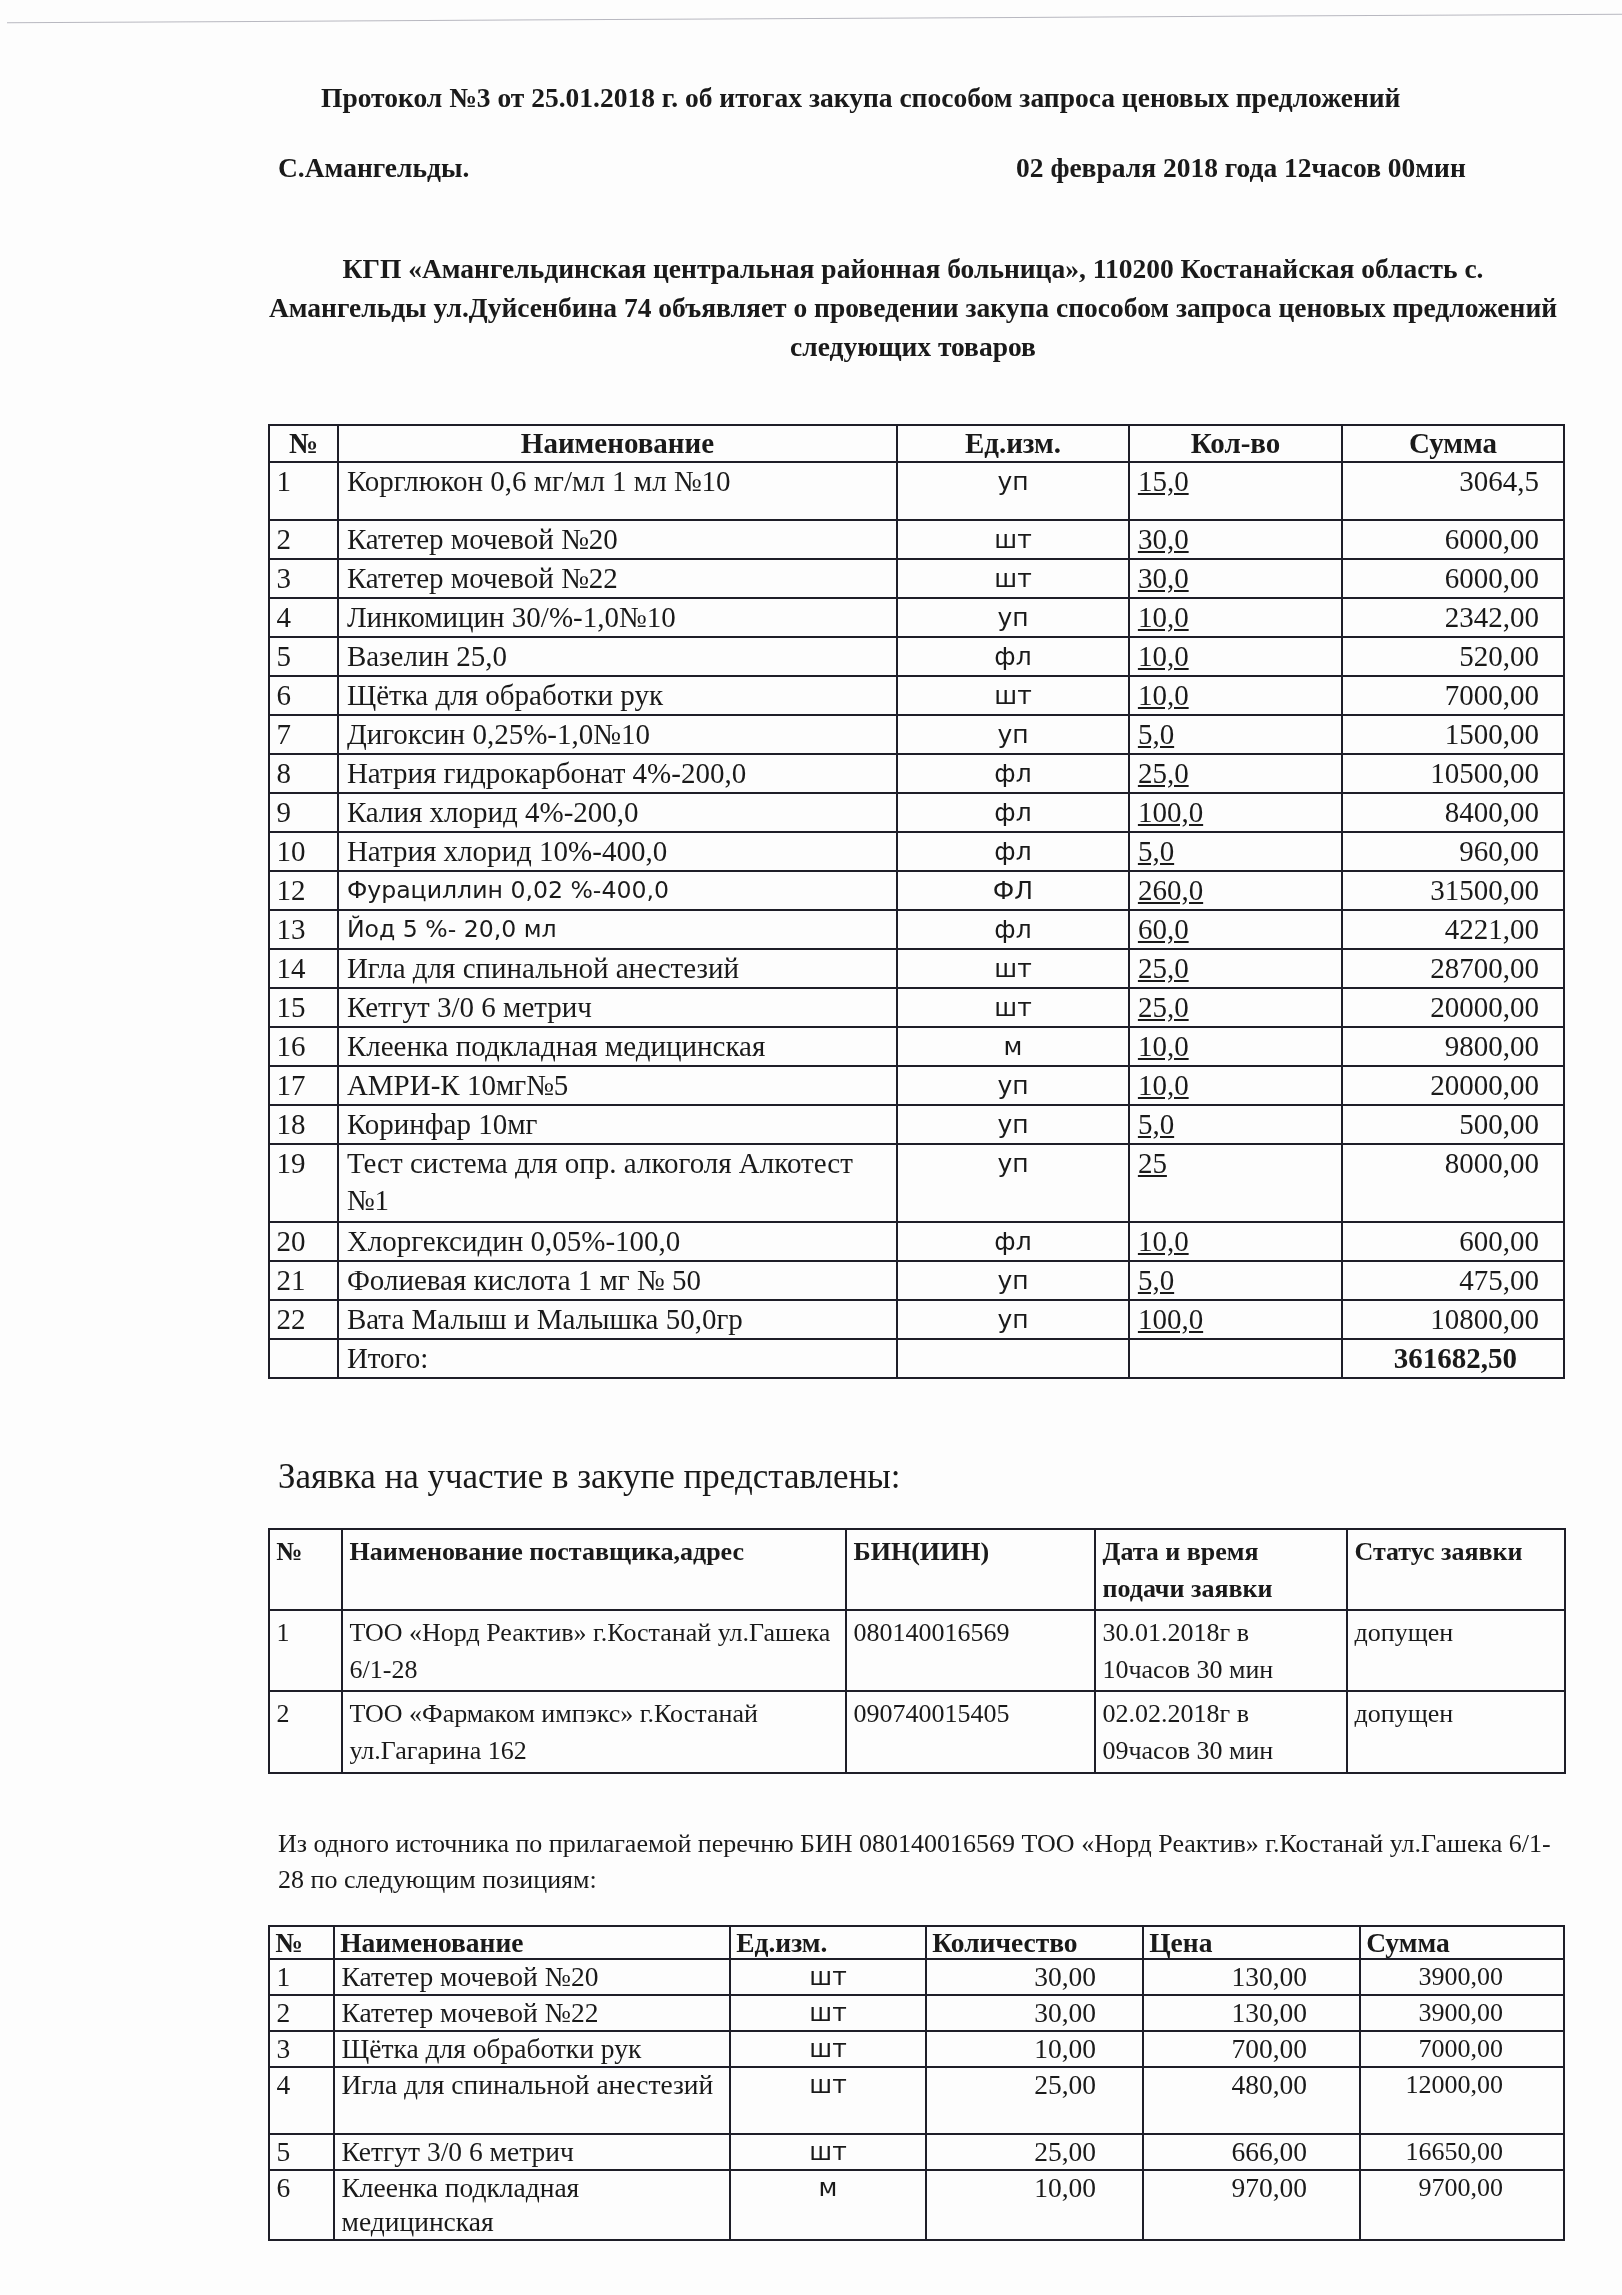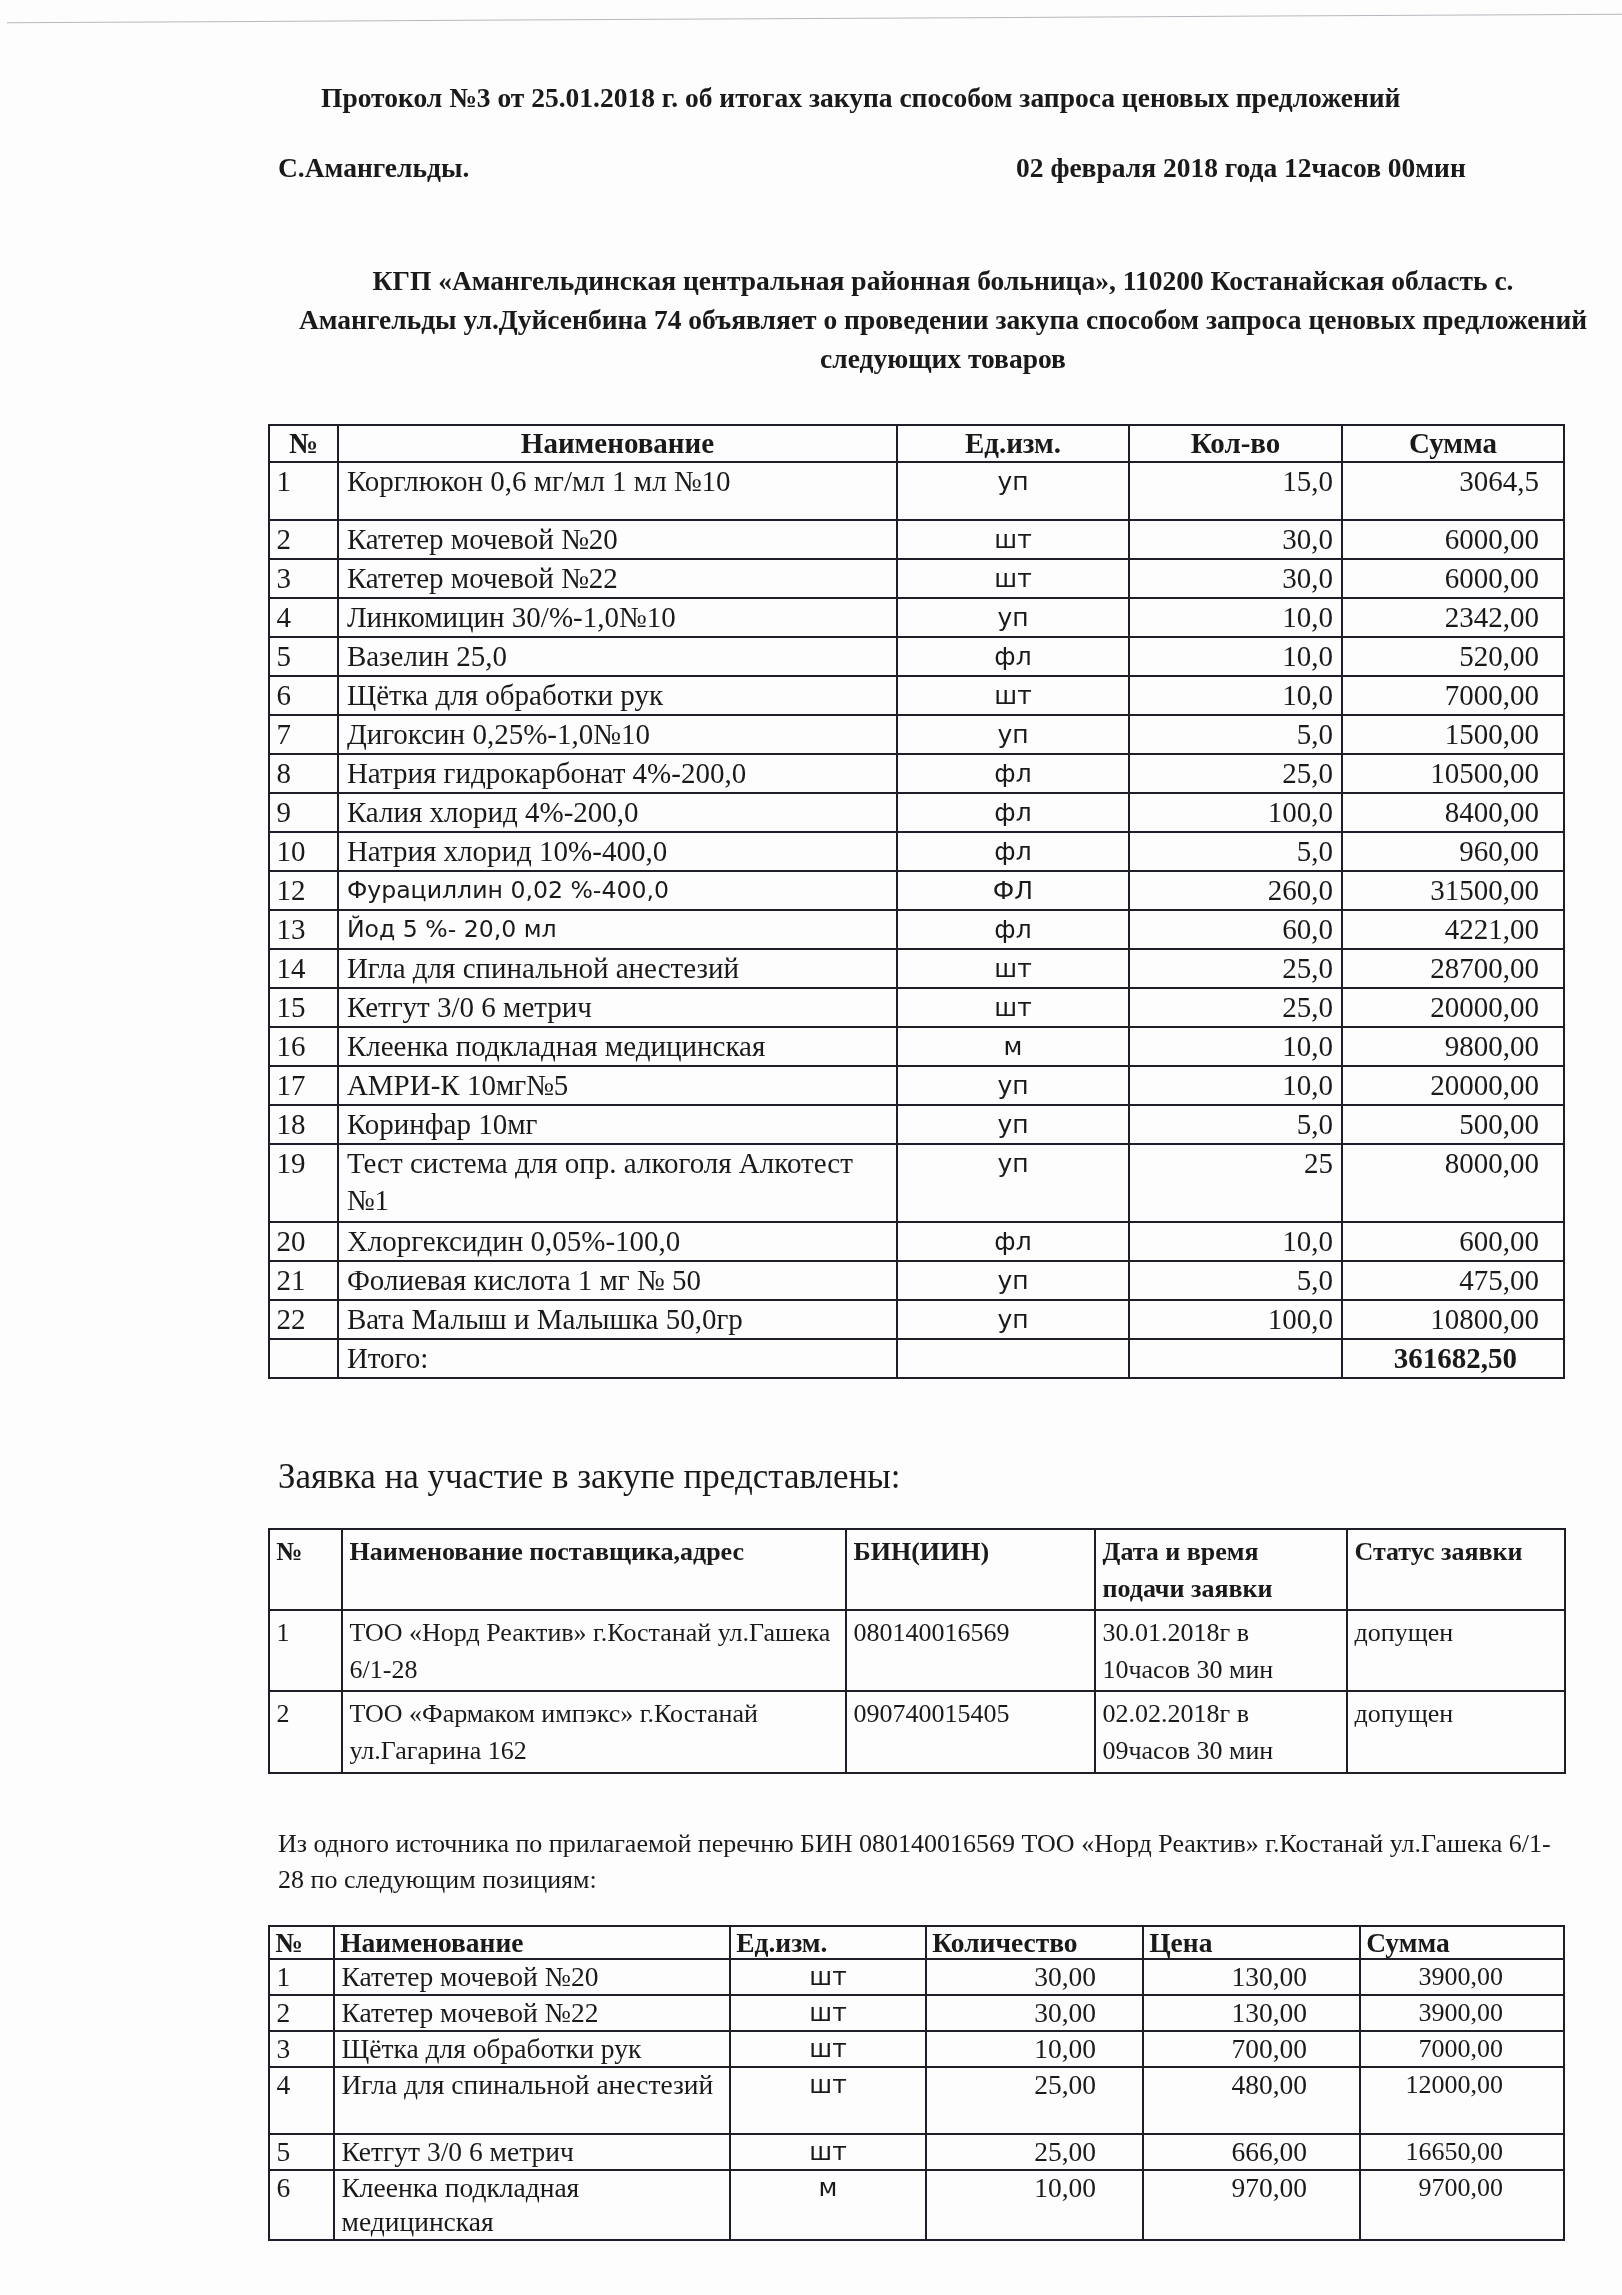--- a/index.html
+++ b/index.html
@@ -6,34 +6,34 @@
   body {
     width: 1623px; height: 2295px; background: #fdfdfd;
     position: relative; overflow: hidden;
     font-family: "Liberation Serif", "DejaVu Serif", serif; color: #1a1a1a;
   }
   .scanline { position: absolute; left: 6.5px; top: 18.3px; width: 1616px; height: 1.3px; background: #b8b8c0; transform: rotate(-0.3deg); }
   .abs { position: absolute; }
   .title { left: 321px; top: 82px; font-size: 27.5px; font-weight: bold; white-space: nowrap; }
   .place { left: 278px; top: 152px; font-size: 27.5px; font-weight: bold; }
   .datetime { left: 1016px; top: 152px; font-size: 27.5px; font-weight: bold; white-space: nowrap; }
-  .intro { left: 262px; top: 261px; width: 1302px; font-size: 27.5px; font-weight: bold; text-align: center; line-height: 39px; margin-left: 30px; }
+  .intro { left: 262px; top: 249px; width: 1302px; font-size: 27.5px; font-weight: bold; text-align: center; line-height: 39px; }
 
   table { position: absolute; border-collapse: collapse; table-layout: fixed; }
   td, th { border: 2px solid #1e1e28; padding: 0 7.9px; vertical-align: top; font-weight: normal; }
   th { font-weight: bold; }
 
   .t1 { left: 268px; top: 424px; width: 1296px; font-size: 29px; }
   .t1 th { height: 35px; line-height: 35px; text-align: center; padding: 0 5.2px; }
   .t1 td { height: 37px; line-height: 37px; }
   .t1 tr.first td { height: 56px; }
   .t1 tr.tall td { height: 76px; line-height: 37px; border-radius: 10px; }
   .t1 td.c-num { padding-left: 6.5px; }
   .t1 td.c-unit { text-align: center; font-family: "DejaVu Sans", sans-serif; font-size: 25px; }
-  .t1 td.c-qty { text-align: right; }
+  .t1 td.c-qty { text-align: left; text-decoration: underline; }
   .t1 td.c-sum { text-align: right; padding-right: 24px; }
   .t1 td.sans { font-family: "DejaVu Sans", sans-serif; font-size: 23.6px; }
   .t1 tr.total td { height: 35px; }
   .t1 tr.total td.c-sum { font-weight: bold; padding-right: 46px; }
 
   .applied { left: 278px; top: 1457px; font-size: 35px; }
 
   .t2 { left: 268px; top: 1528px; width: 1296px; font-size: 26px; }
   .t2 th { text-align: left; line-height: 37px; height: 65px; padding: 2.6px 6.5px; }
   .t2 td { line-height: 37px; height: 65px; padding: 2.6px 6.5px; }

